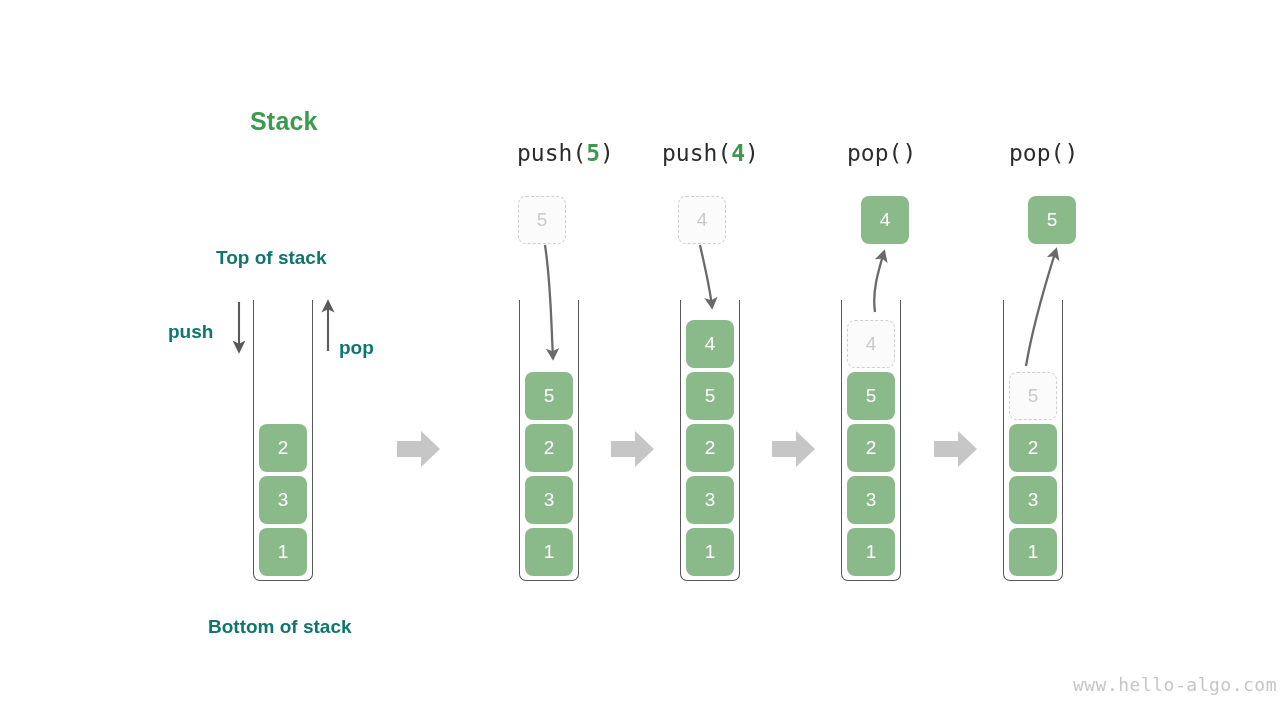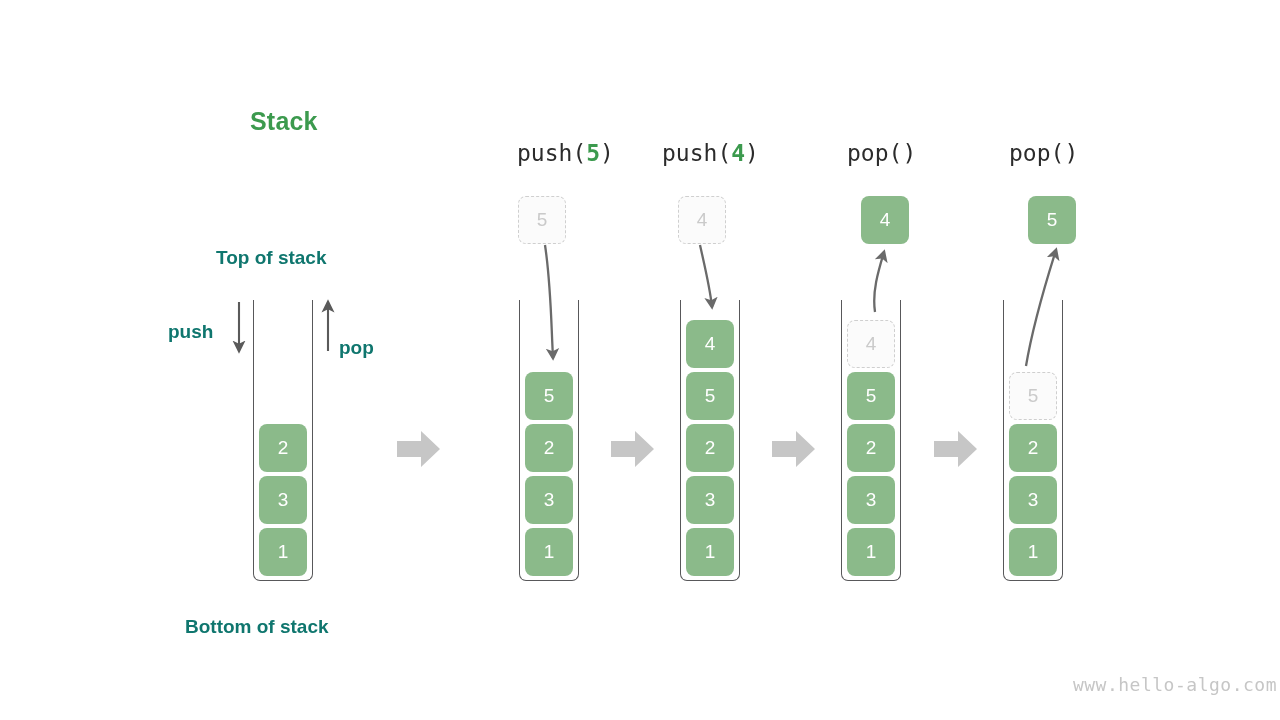--- a/index.html
+++ b/index.html
@@ -39,21 +39,21 @@
 
   
   .anno-label {
     position: absolute;
     font-size: 19px;
     font-weight: bold;
     color: #0f766e;
     white-space: nowrap;
   }
   .anno-top   { left: 216px; top: 247px; }
-  .anno-bottom{ left: 185px; top: 616px; }
+  .anno-bottom{ left: 208px; top: 616px; }
   .anno-push  { left: 168px; top: 321px; }
   .anno-pop   { left: 339px; top: 321px; margin-top: 16px; }
 
   
   .op-header {
     position: absolute;
     top: 140px;
     font-family: "DejaVu Sans Mono", "Liberation Mono", monospace;
     font-size: 23px;
     color: #2b2b2b;

